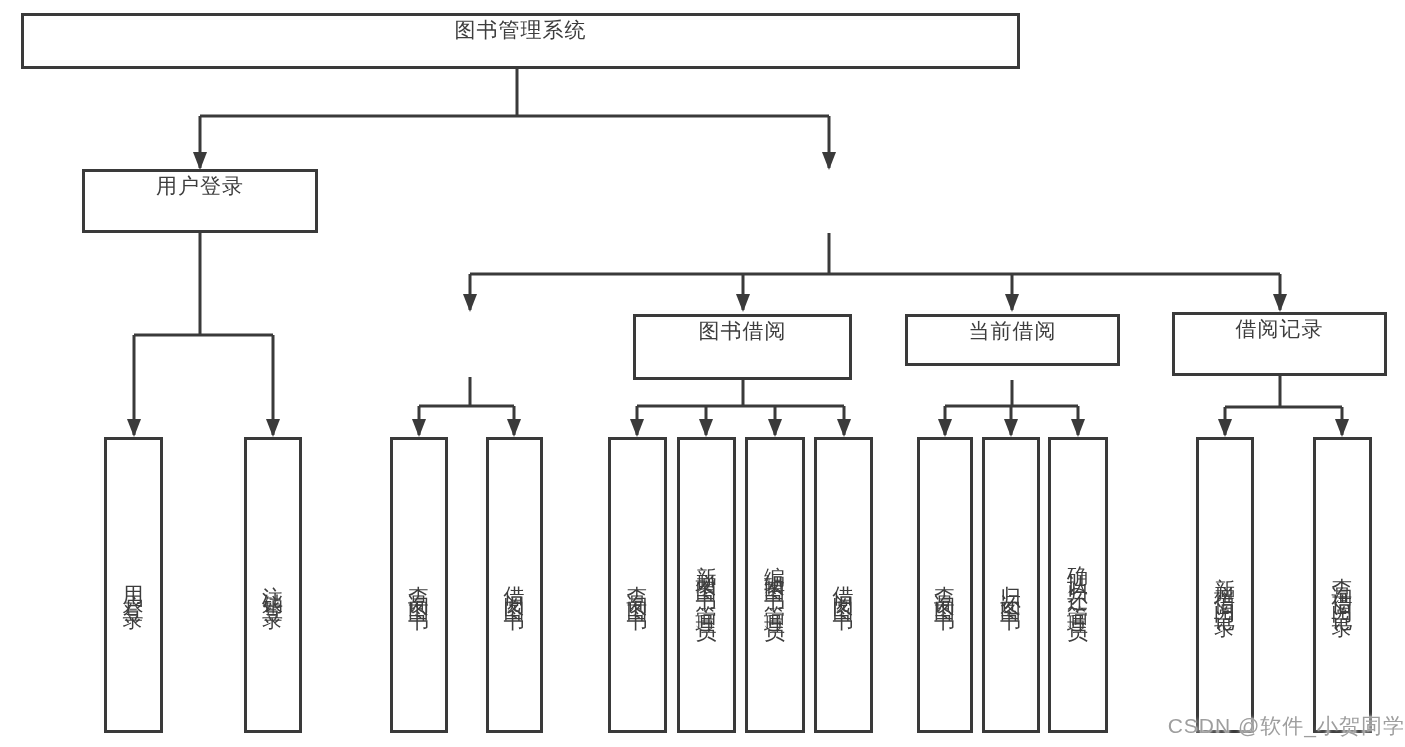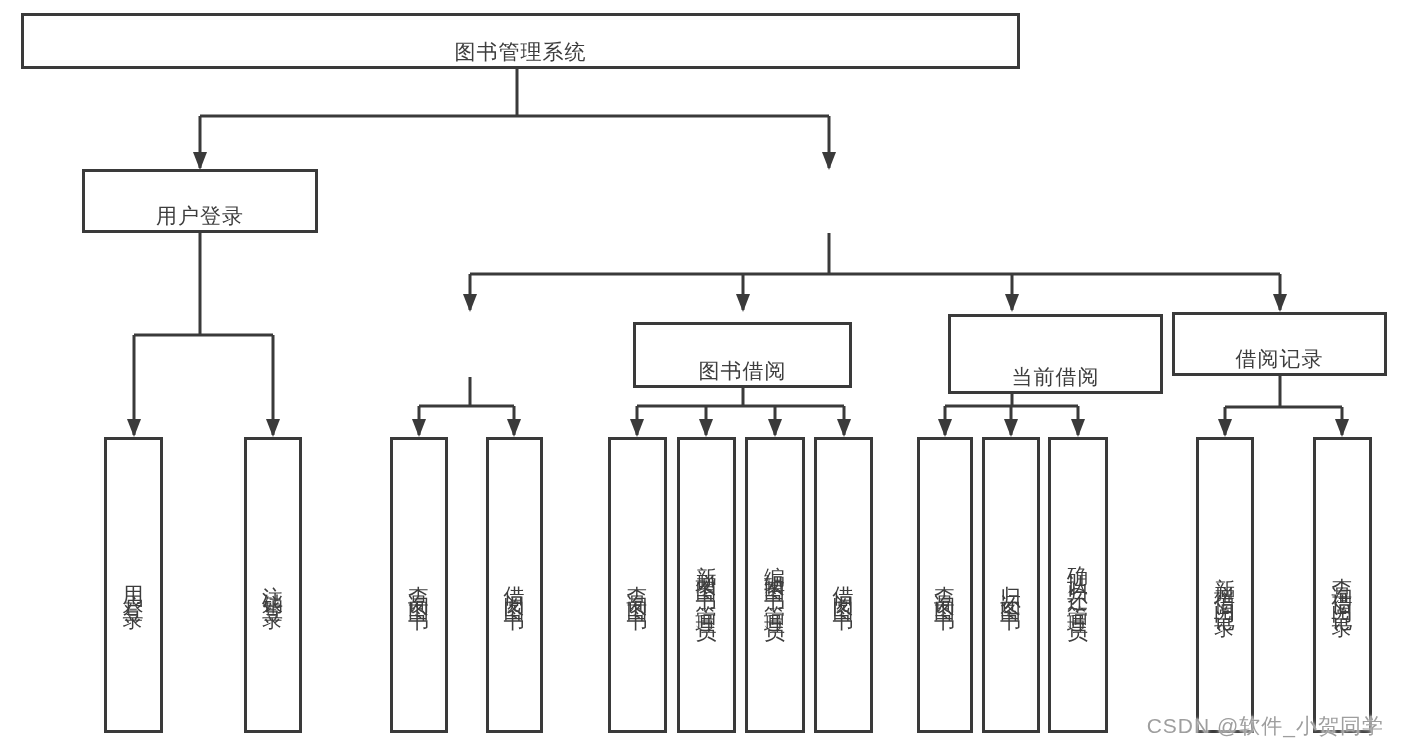--- a/index.html
+++ b/index.html
@@ -28,21 +28,21 @@
     stroke-width: 3;
     fill: none;
   }
   #connectors polygon { fill: var(--line); }
   .hbox {
     position: absolute;
     box-sizing: border-box;
     border: 3px solid var(--line);
     background: #fff;
     display: flex;
-    align-items: flex-end;
+    align-items: flex-start;
     justify-content: center;
     font-size: 21px;
     letter-spacing: 1px;
     color: var(--text);
   }
   .root { border-width: 3px; }
   .leaf {
     position: absolute;
     box-sizing: border-box;
     top: 437px;
@@ -56,21 +56,21 @@
   .vtext {
     writing-mode: vertical-rl;
     font-size: 21px;
     letter-spacing: 8px;
     color: var(--text);
     line-height: 1;
     white-space: nowrap;
   }
   #watermark {
     position: absolute;
-    right: 21px;
+    right: 0;
     top: 712px;
     font-size: 21px;
     letter-spacing: 1px;
     color: var(--watermark);
     text-shadow: 0 0 4px #ffffff, 0 0 2px #ffffff;
     z-index: 5;
   }
 </style>
 </head>
 <body>
@@ -121,24 +121,24 @@
   </svg>
 
   <div class="hbox root" style="left:21px; top:13px; width:999px; height:56px;">
     <span>图书管理系统</span>
   </div>
 
   <div class="hbox" style="left:82px; top:169px; width:236px; height:64px;">
     <span>用户登录</span>
   </div>
 
-  <div class="hbox" style="left:633px; top:314px; width:219px; height:66px;margin-top:8px;">
+  <div class="hbox" style="left:633px; top:314px; width:219px; height:66px;">
     <span>图书借阅</span>
   </div>
-  <div class="hbox" style="left:905px; top:314px; width:215px; height:80px;margin-left:43px;">
+  <div class="hbox" style="left:905px; top:314px; width:215px; height:52px;">
     <span>当前借阅</span>
   </div>
   <div class="hbox" style="left:1172px; top:312px; width:215px; height:64px;">
     <span>借阅记录</span>
   </div>
 
   <div class="leaf" style="left:104px; width:59px;">
     <span class="vtext">用户登录</span>
   </div>
   <div class="leaf" style="left:244px; width:58px;">

